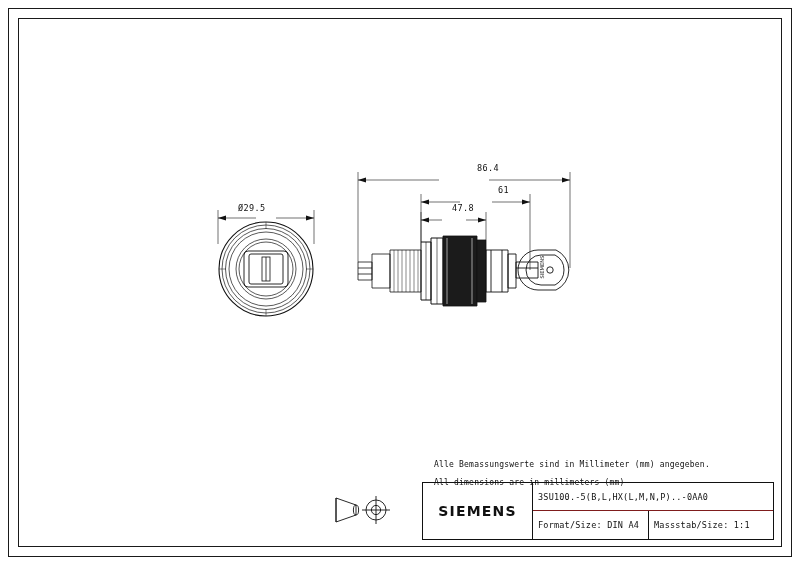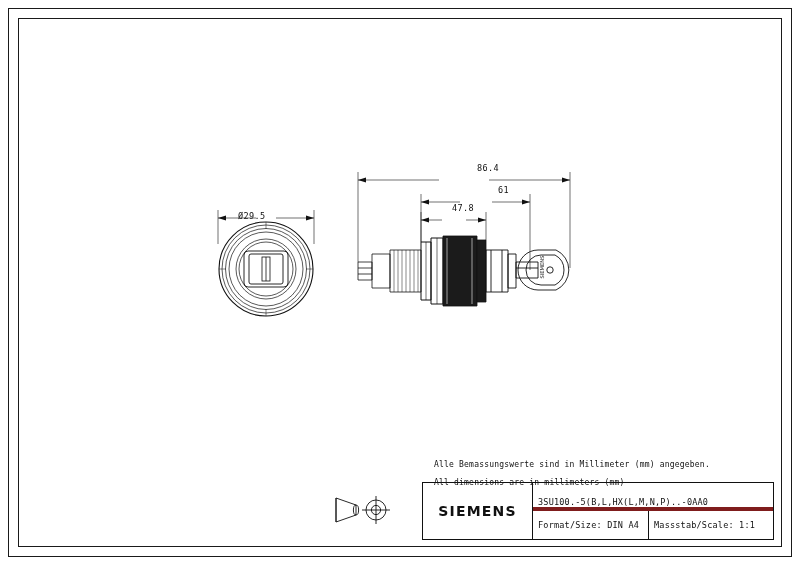--- a/index.html
+++ b/index.html
@@ -82,24 +82,24 @@
     letter-spacing: 1.2px;
     color: #111;
   }
   .tb-right {
     flex: 1;
     display: flex;
     flex-direction: column;
   }
   .tb-row-top {
     height: 28px;
-    border-bottom: 4px solid #7f1d1d;
-    box-sizing: border-box;
-    display: flex;
-    align-items: flex-end;
+    border-bottom: 1px solid #7f1d1d;
+    box-sizing: border-box;
+    display: flex;
+    align-items: center;
     padding-left: 5px;
   }
   .tb-row-bottom {
     flex: 1;
     display: flex;
     flex-direction: row;
   }
   .tb-cell-format {
     width: 116px;
     border-right: 1px solid #111;
@@ -172,21 +172,21 @@
     <g class="stroke" stroke-width="0.9">
       <path d="M52 55 h36 a4 4 0 0 1 4 4 v28 a4 4 0 0 1 -4 4 h-36 a4 4 0 0 1 -4 -4 v-28 a4 4 0 0 1 4 -4 z"></path>
       <path d="M55 58 h30 a2 2 0 0 1 2 2 v26 a2 2 0 0 1 -2 2 h-30 a2 2 0 0 1 -2 -2 v-26 a2 2 0 0 1 2 -2 z"></path>
     </g>
 
     <g class="stroke" stroke-width="0.8">
       <rect x="66" y="61" width="8" height="24"></rect>
       <line x1="70" y1="61" x2="70" y2="85"></line>
     </g>
   </svg>
-  <div class="dim-text" style="left:238px; top:203px;margin-top:8px;">Ø29.5</div>
+  <div class="dim-text" style="left:238px; top:203px;">Ø29.5</div>
 
   <svg class="view-side" style="position:absolute; left:334px; top:150px; width:290px; height:190px;" viewBox="0 0 290 190">
 
     <g class="stroke" stroke-width="0.6">
 
       <line x1="24" y1="22" x2="24" y2="112"></line>
       <line x1="236" y1="22" x2="236" y2="118"></line>
       <line x1="87" y1="44" x2="87" y2="92"></line>
       <line x1="196" y1="44" x2="196" y2="120"></line>
       <line x1="87" y1="62" x2="87" y2="92"></line>
@@ -295,19 +295,19 @@
     </div>
     <div class="tb-right">
       <div class="tb-row-top">
         <span class="tb-text">3SU100.-5(B,L,HX(L,M,N,P)..-0AA0</span>
       </div>
       <div class="tb-row-bottom">
         <div class="tb-cell-format">
           <span class="tb-text">Format/Size: DIN A4</span>
         </div>
         <div class="tb-cell-scale">
-          <span class="tb-text">Massstab/Scale: 1:1</span>
+          <span class="tb-text">Massstab/Size: 1:1</span>
         </div>
       </div>
     </div>
   </div>
 
 </div>
 
 </body></html>

